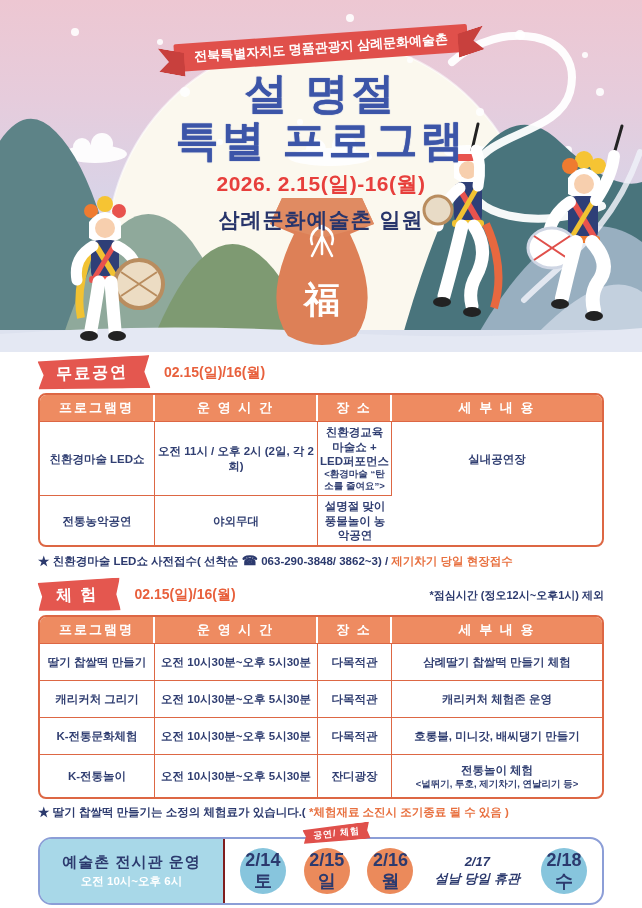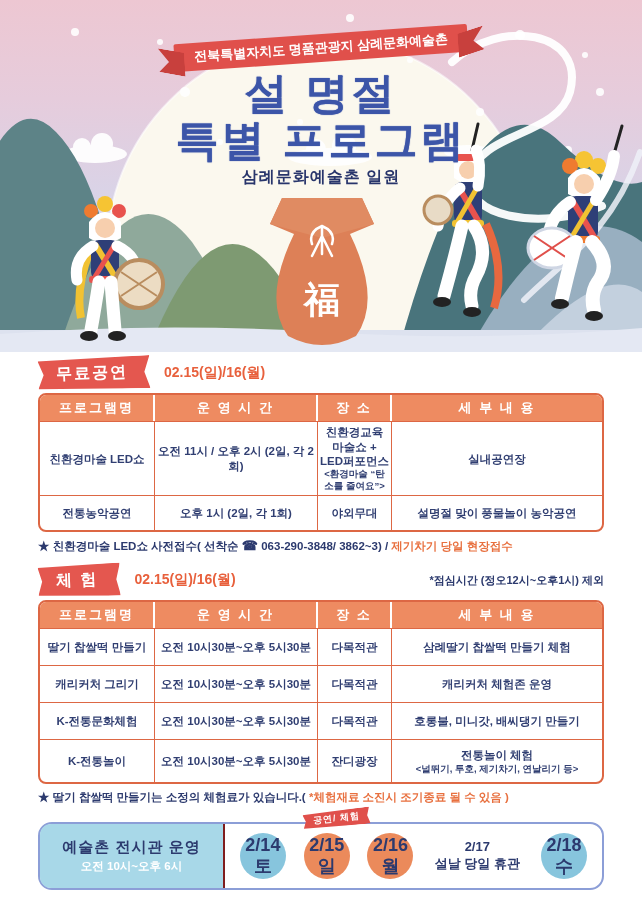--- a/index.html
+++ b/index.html
@@ -12,21 +12,21 @@
   .poster-svg{position:absolute;inset:0;z-index:1;}
   .poster-text{position:absolute;top:0;left:0;right:0;text-align:center;z-index:2;}
   .banner{display:inline-block;background:#e0504b;color:#fff;font-size:13px;font-weight:700;
           padding:5px 20px;transform:rotate(-4deg);margin-top:34px;border-radius:2px;position:relative;}
   .banner::before,.banner::after{content:"";position:absolute;top:6px;width:26px;height:24px;background:#c8403d;z-index:-1;}
   .banner::before{left:-16px;transform:skewY(14deg);clip-path:polygon(0 0,100% 0,100% 100%,0 100%,40% 50%);}
   .banner::after{right:-16px;transform:skewY(-14deg);clip-path:polygon(0 0,100% 0,60% 50%,100% 100%,0 100%);}
   .title1,.title2{font-size:43px;font-weight:800;color:#3c55a8;letter-spacing:3px;line-height:1.1;text-shadow:0 0 1px #3c55a8;}
   .title1{margin-top:8px;}
   .pdate{font-size:21px;font-weight:800;color:#e73f3c;margin-top:5px;letter-spacing:0.5px;}
-  .ploc{font-size:16px;font-weight:800;color:#28356b;margin-top:2px;letter-spacing:1px;}
+  .ploc{font-size:21px;font-weight:800;color:#28356b;margin-top:8px;letter-spacing:1px;}
 
   
   .content{padding:0 38px;position:relative;}
   .sec-head{display:flex;align-items:center;gap:14px;margin-top:5px;height:32px;}
   .sec-ribbon{position:relative;background:#e4574f;color:#fff;font-size:16px;font-weight:800;
               letter-spacing:2px;padding:6px 22px 6px 18px;transform:rotate(-2deg);
               clip-path:polygon(0 8%,100% 0,95% 50%,100% 100%,0 92%,5% 50%);}
   .sec-date{color:#e8603c;font-size:14px;font-weight:800;}
   .lunch-note{margin-left:auto;color:#2c3a6e;font-size:11px;font-weight:700;}
 
@@ -49,21 +49,21 @@
   .schedule-box{display:flex;border:2px solid #8c9ed7;border-radius:14px;margin-top:17px;
                 position:relative;background:#fff;min-height:64px;align-items:stretch;}
   .box-left{width:183px;background:#a8d8e8;border-radius:11px 0 0 11px;border-right:2px solid #7f1d1d;
             display:flex;flex-direction:column;justify-content:center;align-items:center;}
   .box-left .t{font-size:15px;font-weight:800;color:#2c3a6e;letter-spacing:1px;}
   .box-left .s{font-size:11.5px;font-weight:700;color:#fff;margin-top:2px;}
   .days{flex:1;display:flex;align-items:center;justify-content:space-around;padding:0 6px;position:relative;}
   .daycircle{width:46px;height:46px;border-radius:50%;display:flex;flex-direction:column;align-items:center;
              justify-content:center;font-weight:800;color:#2c3a6e;font-size:18px;line-height:1.2;}
   .daycircle.blue{background:#87c5dd;} .daycircle.orange{background:#eb8a5b;}
-  .day-noc{text-align:center;font-weight:800;color:#2c3a6e;font-size:13px;line-height:1.3;width:92px;}
+  .day-noc{text-align:center;font-weight:800;color:#2c3a6e;font-size:13px;line-height:1.3;width:92px;font-style:italic;}
   .perf-ribbon{position:absolute;top:-14px;left:78px;background:#e0504b;color:#fff;font-size:9px;
                font-weight:700;padding:2px 10px;transform:rotate(-6deg);letter-spacing:1px;
                clip-path:polygon(0 10%,100% 0,96% 50%,100% 100%,0 90%,4% 50%);}
 </style>
 </head>
 <body>
 
 <div class="page">
 
   <div class="poster">
@@ -183,20 +183,21 @@
         <path d="M74,90 Q94,112 80,130 Q72,142 76,158" stroke="#ffffff" stroke-width="14" fill="none" stroke-linecap="round"></path>
         <ellipse cx="42" cy="152" rx="9" ry="5" fill="#222222"></ellipse>
           <ellipse cx="76" cy="164" rx="9" ry="5" fill="#222222"></ellipse>
       </g>
     </svg>
 
     <div class="poster-text">
       <div class="banner">전북특별자치도 명품관광지 삼례문화예술촌</div>
       <div class="title1">설 명절</div>
       <div class="title2">특별 프로그램</div>
+      <div class="pdate">2026. 2.15(일)-16(월)</div>
       <div class="ploc">삼례문화예술촌 일원</div>
     </div>
   </div>
 
   <div class="content">
 
     <div class="sec-head">
       <span class="sec-ribbon">무료공연</span>
       <span class="sec-date">02.15(일)/16(월)</span>
     </div>
@@ -212,21 +213,20 @@
         <div class="cell mh36">친환경마술 LED쇼</div>
         <div class="cell mh36">오전 11시 / 오후 2시 (2일, 각 2회)</div>
         <div class="cell mh36">
           <span>친환경교육 마술쇼 + LED퍼포먼스</span>
           <span class="sub">&lt;환경마술 “탄소를 줄여요”&gt;</span>
         </div>
         <div class="cell mh36">실내공연장</div>
       </div>
       <div class="trow">
         <div class="cell mh30">전통농악공연</div>
-        <div class="cell mh30">오후 1시 (2일, 각 1회)</div>
         <div class="cell mh30">야외무대</div>
         <div class="cell mh30">설명절 맞이 풍물놀이 농악공연</div>
       </div>
     </div>
 
     <div class="note">
       <span>★ 친환경마술 LED쇼 사전접수( 선착순 </span><span class="phone-icon">☎</span><span> 063-290-3848/ 3862~3)</span><span> / </span><span class="accent">제기차기 당일 현장접수</span>
     </div>
 
     <div class="sec-head" style="margin-top:9px;">

